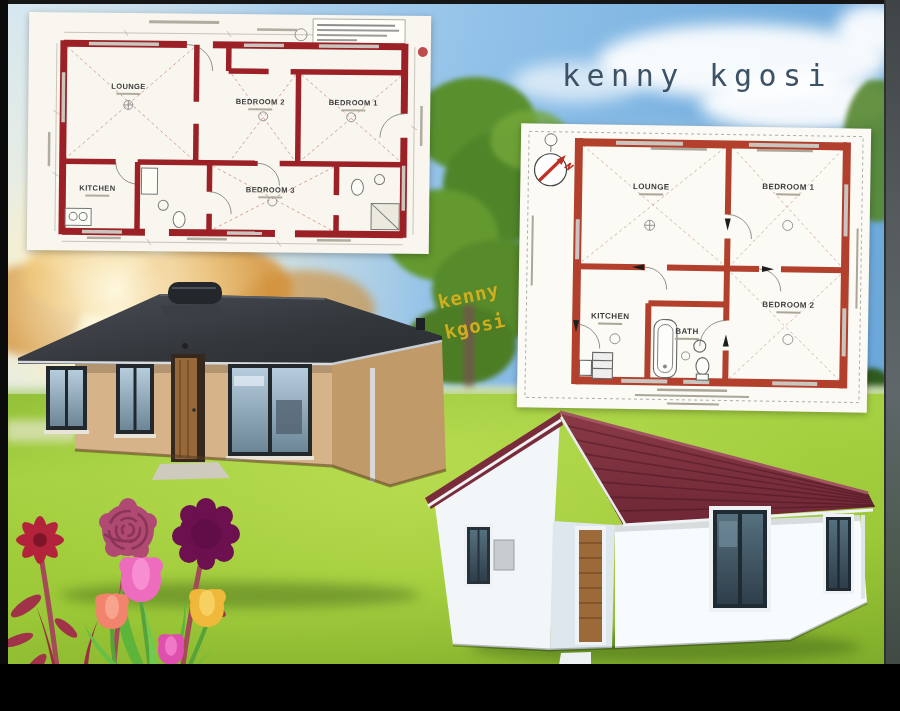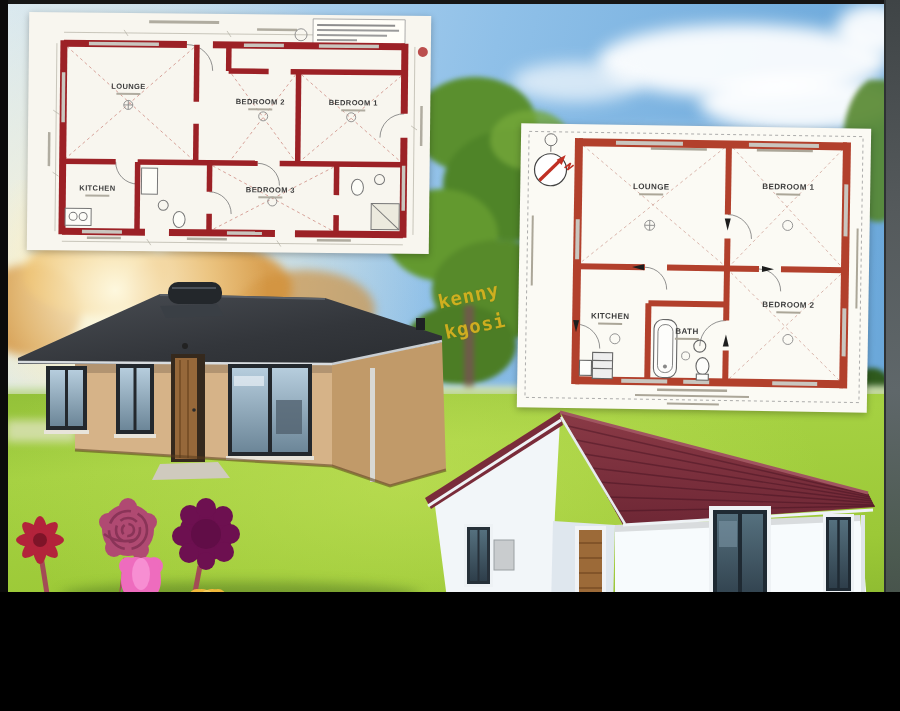--- a/index.html
+++ b/index.html
@@ -1,16 +1,16 @@
 <!DOCTYPE html>
 <html><head>
 <meta charset="utf-8">
 <style>
   html,body{margin:0;padding:0;background:#000;}
-  .scene{position:relative;width:900px;height:592px;overflow:hidden;
+  .scene{position:relative;width:900px;height:664px;overflow:hidden;
     font-family:"DejaVu Sans Mono",monospace;
     background:
       radial-gradient(circle at 12% 44%, rgba(255,246,216,.95), rgba(255,246,216,0) 38%),
       linear-gradient(105deg,#d5e7f3 0%,#b3d4ee 22%,#8fc0e8 48%,#74aede 75%,#67a5d8 100%);}
   .abs{position:absolute;}
   .cloud{position:absolute;background:rgba(255,255,255,.93);border-radius:50%;filter:blur(8px);}
   .blur2{filter:blur(2.5px);}
   .blur4{filter:blur(4px);}
   .grass{position:absolute;left:0;top:394px;width:900px;height:317px;
     background:
@@ -377,20 +377,21 @@
       <line x1="260" y1="88" x2="260" y2="172" stroke="#23282d" stroke-width="4"></line>
       <rect x="224" y="96" width="30" height="10" fill="#e8f0f5" opacity=".7"></rect>
       <rect x="266" y="120" width="26" height="34" fill="#51626f" opacity=".8"></rect>
       <rect x="216" y="176" width="88" height="4" fill="#e8e4da"></rect>
     </g>
 
     <polyline points="65,170 322,186 380,206 436,190" fill="none" stroke="rgba(90,60,30,.55)" stroke-width="3"></polyline>
     <polygon points="150,184 208,182 220,198 142,200" fill="#cfcabe"></polygon>
   </svg>
 
+  <div class="title-text">kenny kgosi</div>
 
   <div class="watermark">
     <div>kenny</div>
     <div>kgosi</div>
   </div>
 
   <svg class="abs" style="left:415px;top:403px;" width="465" height="292" viewBox="0 0 465 292">
     <defs>
       <linearGradient id="roofW" x1="0" y1="0" x2="0" y2="1">
         <stop offset="0" stop-color="#8a3a46"></stop>

